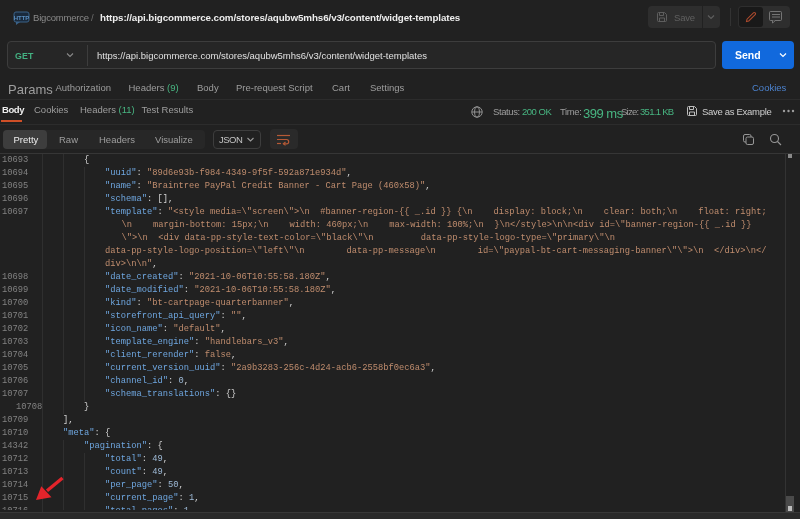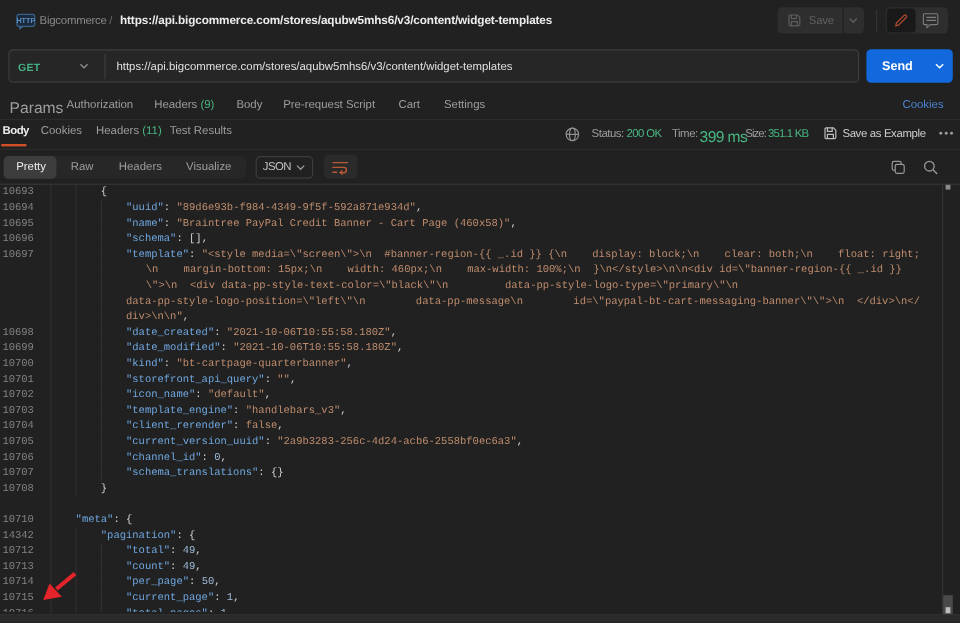--- a/index.html
+++ b/index.html
@@ -150,21 +150,22 @@
       <div class="row mono" style="top:117.5px;"><span class="abs" style="left:2px;width:27px;color:#828282;">10698</span><span class="abs" style="left:63px;top:0;width:1px;height:13px;background:#2f2f2f;"></span><span class="abs" style="left:84px;top:0;width:1px;height:13px;background:#2f2f2f;"></span><span class="abs" style="left:105px;"><span class="k">"date_created"</span><span class="p">: </span><span class="s">"2021-10-06T10:55:58.180Z"</span><span class="p">,</span></span></div>
       <div class="row mono" style="top:130.5px;"><span class="abs" style="left:2px;width:27px;color:#828282;">10699</span><span class="abs" style="left:63px;top:0;width:1px;height:13px;background:#2f2f2f;"></span><span class="abs" style="left:84px;top:0;width:1px;height:13px;background:#2f2f2f;"></span><span class="abs" style="left:105px;"><span class="k">"date_modified"</span><span class="p">: </span><span class="s">"2021-10-06T10:55:58.180Z"</span><span class="p">,</span></span></div>
       <div class="row mono" style="top:143.5px;"><span class="abs" style="left:2px;width:27px;color:#828282;">10700</span><span class="abs" style="left:63px;top:0;width:1px;height:13px;background:#2f2f2f;"></span><span class="abs" style="left:84px;top:0;width:1px;height:13px;background:#2f2f2f;"></span><span class="abs" style="left:105px;"><span class="k">"kind"</span><span class="p">: </span><span class="s">"bt-cartpage-quarterbanner"</span><span class="p">,</span></span></div>
       <div class="row mono" style="top:156.5px;"><span class="abs" style="left:2px;width:27px;color:#828282;">10701</span><span class="abs" style="left:63px;top:0;width:1px;height:13px;background:#2f2f2f;"></span><span class="abs" style="left:84px;top:0;width:1px;height:13px;background:#2f2f2f;"></span><span class="abs" style="left:105px;"><span class="k">"storefront_api_query"</span><span class="p">: </span><span class="s">""</span><span class="p">,</span></span></div>
       <div class="row mono" style="top:169.5px;"><span class="abs" style="left:2px;width:27px;color:#828282;">10702</span><span class="abs" style="left:63px;top:0;width:1px;height:13px;background:#2f2f2f;"></span><span class="abs" style="left:84px;top:0;width:1px;height:13px;background:#2f2f2f;"></span><span class="abs" style="left:105px;"><span class="k">"icon_name"</span><span class="p">: </span><span class="s">"default"</span><span class="p">,</span></span></div>
       <div class="row mono" style="top:182.5px;"><span class="abs" style="left:2px;width:27px;color:#828282;">10703</span><span class="abs" style="left:63px;top:0;width:1px;height:13px;background:#2f2f2f;"></span><span class="abs" style="left:84px;top:0;width:1px;height:13px;background:#2f2f2f;"></span><span class="abs" style="left:105px;"><span class="k">"template_engine"</span><span class="p">: </span><span class="s">"handlebars_v3"</span><span class="p">,</span></span></div>
       <div class="row mono" style="top:195.5px;"><span class="abs" style="left:2px;width:27px;color:#828282;">10704</span><span class="abs" style="left:63px;top:0;width:1px;height:13px;background:#2f2f2f;"></span><span class="abs" style="left:84px;top:0;width:1px;height:13px;background:#2f2f2f;"></span><span class="abs" style="left:105px;"><span class="k">"client_rerender"</span><span class="p">: </span><span class="s">false</span><span class="p">,</span></span></div>
       <div class="row mono" style="top:208.5px;"><span class="abs" style="left:2px;width:27px;color:#828282;">10705</span><span class="abs" style="left:63px;top:0;width:1px;height:13px;background:#2f2f2f;"></span><span class="abs" style="left:84px;top:0;width:1px;height:13px;background:#2f2f2f;"></span><span class="abs" style="left:105px;"><span class="k">"current_version_uuid"</span><span class="p">: </span><span class="s">"2a9b3283-256c-4d24-acb6-2558bf0ec6a3"</span><span class="p">,</span></span></div>
       <div class="row mono" style="top:221.5px;"><span class="abs" style="left:2px;width:27px;color:#828282;">10706</span><span class="abs" style="left:63px;top:0;width:1px;height:13px;background:#2f2f2f;"></span><span class="abs" style="left:84px;top:0;width:1px;height:13px;background:#2f2f2f;"></span><span class="abs" style="left:105px;"><span class="k">"channel_id"</span><span class="p">: </span><span class="n">0</span><span class="p">,</span></span></div>
       <div class="row mono" style="top:234.5px;"><span class="abs" style="left:2px;width:27px;color:#828282;">10707</span><span class="abs" style="left:63px;top:0;width:1px;height:13px;background:#2f2f2f;"></span><span class="abs" style="left:84px;top:0;width:1px;height:13px;background:#2f2f2f;"></span><span class="abs" style="left:105px;"><span class="k">"schema_translations"</span><span class="p">: </span><span class="p">{}</span></span></div>
-      <div class="row mono" style="top:247.5px;"><span class="abs" style="left:2px;width:27px;color:#828282;">10708</span><span class="abs" style="left:63px;top:0;width:1px;height:13px;background:#2f2f2f;"></span><span class="abs" style="left:84px;"><span class="p">}</span></span></div>
+      <div class="row mono" style="top:247.5px;"><span class="abs" style="left:16px;width:27px;color:#828282;">10708</span><span class="abs" style="left:63px;top:0;width:1px;height:13px;background:#2f2f2f;"></span><span class="abs" style="left:84px;"><span class="p">}</span></span></div>
+      <div class="row mono" style="top:260.5px;"><span class="abs" style="left:2px;width:27px;color:#828282;">10709</span><span class="abs" style="left:63px;"><span class="p">],</span></span></div>
       <div class="row mono" style="top:273.5px;"><span class="abs" style="left:2px;width:27px;color:#828282;">10710</span><span class="abs" style="left:63px;"><span class="k">"meta"</span><span class="p">: </span><span class="p">{</span></span></div>
       <div class="row mono" style="top:286.5px;"><span class="abs" style="left:2px;width:27px;color:#828282;">14342</span><span class="abs" style="left:63px;top:0;width:1px;height:13px;background:#2f2f2f;"></span><span class="abs" style="left:84px;"><span class="k">"pagination"</span><span class="p">: </span><span class="p">{</span></span></div>
       <div class="row mono" style="top:299.5px;"><span class="abs" style="left:2px;width:27px;color:#828282;">10712</span><span class="abs" style="left:63px;top:0;width:1px;height:13px;background:#2f2f2f;"></span><span class="abs" style="left:84px;top:0;width:1px;height:13px;background:#2f2f2f;"></span><span class="abs" style="left:105px;"><span class="k">"total"</span><span class="p">: </span><span class="n">49</span><span class="p">,</span></span></div>
       <div class="row mono" style="top:312.5px;"><span class="abs" style="left:2px;width:27px;color:#828282;">10713</span><span class="abs" style="left:63px;top:0;width:1px;height:13px;background:#2f2f2f;"></span><span class="abs" style="left:84px;top:0;width:1px;height:13px;background:#2f2f2f;"></span><span class="abs" style="left:105px;"><span class="k">"count"</span><span class="p">: </span><span class="n">49</span><span class="p">,</span></span></div>
       <div class="row mono" style="top:325.5px;"><span class="abs" style="left:2px;width:27px;color:#828282;">10714</span><span class="abs" style="left:63px;top:0;width:1px;height:13px;background:#2f2f2f;"></span><span class="abs" style="left:84px;top:0;width:1px;height:13px;background:#2f2f2f;"></span><span class="abs" style="left:105px;"><span class="k">"per_page"</span><span class="p">: </span><span class="n">50</span><span class="p">,</span></span></div>
       <div class="row mono" style="top:338.5px;"><span class="abs" style="left:2px;width:27px;color:#828282;">10715</span><span class="abs" style="left:63px;top:0;width:1px;height:13px;background:#2f2f2f;"></span><span class="abs" style="left:84px;top:0;width:1px;height:13px;background:#2f2f2f;"></span><span class="abs" style="left:105px;"><span class="k">"current_page"</span><span class="p">: </span><span class="n">1</span><span class="p">,</span></span></div>
       <div class="row mono" style="top:351.5px;"><span class="abs" style="left:2px;width:27px;color:#828282;">10716</span><span class="abs" style="left:63px;top:0;width:1px;height:13px;background:#2f2f2f;"></span><span class="abs" style="left:84px;top:0;width:1px;height:13px;background:#2f2f2f;"></span><span class="abs" style="left:105px;"><span class="k">"total_pages"</span><span class="p">: </span><span class="n">1</span><span class="p">,</span></span></div>
     </div>
   <div class="abs" style="left:0;top:153px;width:800px;height:1px;background:#363636;"></div>
 

